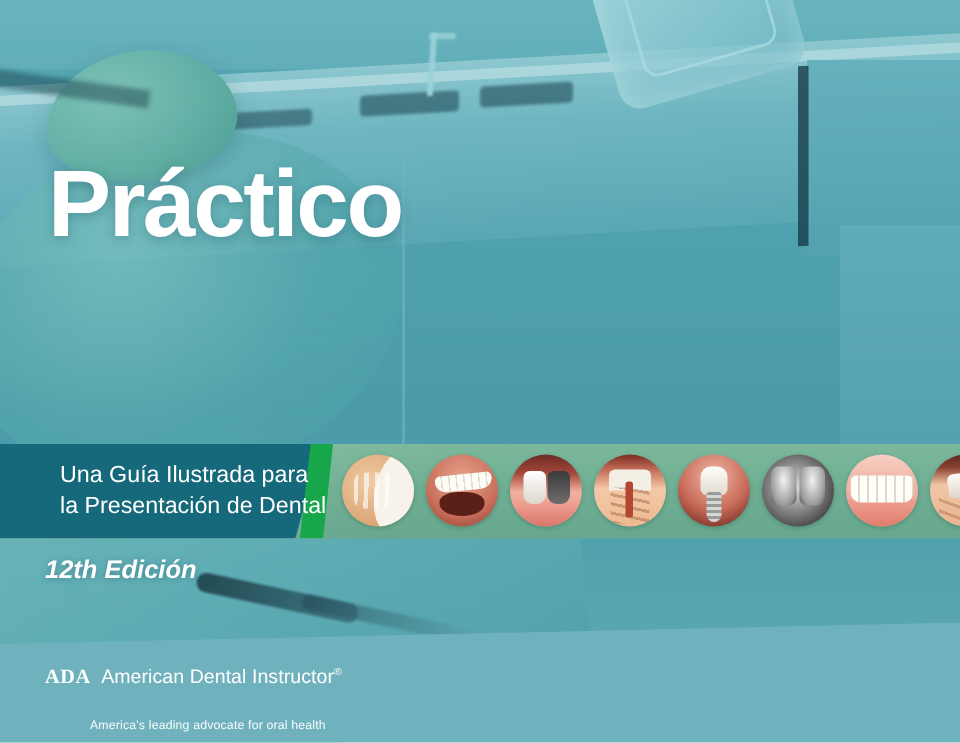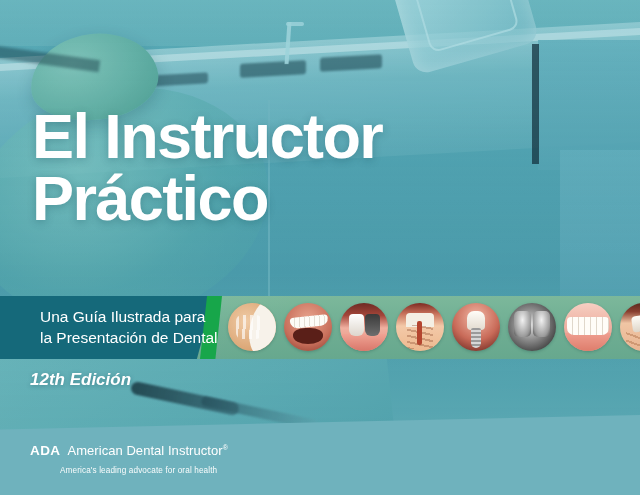--- a/index.html
+++ b/index.html
@@ -332,32 +332,33 @@
   }
   .logo-row {
     display: flex;
     align-items: baseline;
     gap: 7px;
   }
   .logo-ada {
     font-size: 13.5px;
     font-weight: bold;
     letter-spacing: .4px;
+    font-family: Liberation Serif, serif;
   }
   .logo-name {
     font-size: 13px;
     font-weight: normal;
     letter-spacing: .05px;
   }
   .logo-reg {
     font-size: 7px;
     vertical-align: super;
   }
   .logo-tag {
-    margin-top: 8px;
+    margin-top: 20px;
     margin-left: 30px;
     font-size: 8.2px;
     letter-spacing: .12px;
     opacity: .96;
   }
 </style>
 </head>
 <body>
 
 <div id="cover">
@@ -380,21 +381,20 @@
     <div class="bg-chair-back"></div>
     <div class="bg-chair"></div>
     <div class="bg-chair-arm"></div>
     <div class="bg-chair-lower"></div>
     <div class="bg-instrument"></div>
     <div class="bg-instrument2"></div>
     <div class="bg-tint"></div>
   </div>
 
   <div class="title-block">
-    <div class="title-line">El Instructor</div>
     <div class="title-line">Práctico</div>
   </div>
 
   <div class="green-band"></div>
   <div class="subtitle-bar"></div>
   <div class="subtitle-edge"></div>
 
   <div class="subtitle-text">
     <div>Una Guía Ilustrada para</div>
     <div>la Presentación de Dental</div>

